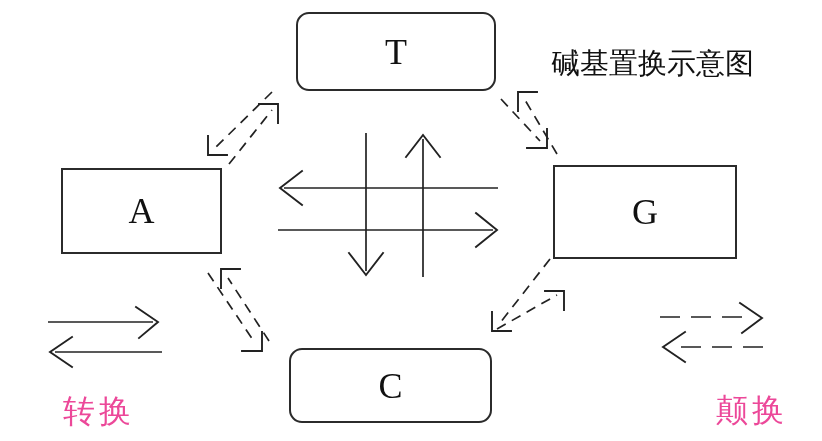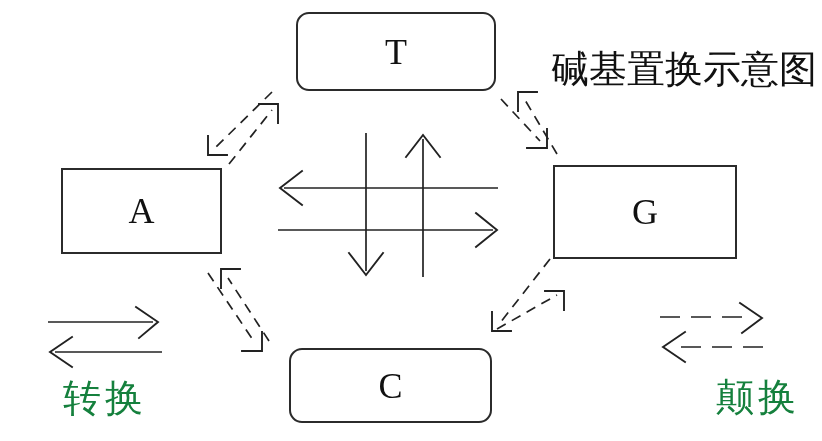--- a/index.html
+++ b/index.html
@@ -12,25 +12,25 @@
     position:absolute;border:2px solid #2b2b2b;background:#ffffff;
     display:flex;align-items:center;justify-content:center;
     font-size:36px;line-height:1;color:#111111;
   }
   .rounded{border-radius:13px;}
   #box-t{left:296px;top:12px;width:196px;height:75px;}
   #box-a{left:61px;top:168px;width:157px;height:82px;}
   #box-g{left:553px;top:165px;width:180px;height:90px;}
   #box-c{left:289px;top:348px;width:199px;height:71px;}
   .title{
-    position:absolute;left:551px;top:44px;font-size:38px;letter-spacing:0px;
+    position:absolute;left:551px;top:44px;font-size:29px;letter-spacing:0px;
     white-space:nowrap;color:#111111;
   }
   .legend-label{
-    position:absolute;font-size:38px;white-space:nowrap;color:#15803d;letter-spacing:4px;
+    position:absolute;font-size:32px;white-space:nowrap;color:#ec4899;letter-spacing:4px;margin-top:17px;
   }
   #legend-transition-label{left:63px;top:373px;}
   #legend-transversion-label{left:716px;top:372px;}
   .stroke{stroke:#222222;stroke-width:1.7;fill:none;}
   .head{stroke:#222222;stroke-width:1.9;fill:none;stroke-linecap:square;}
   .dash{stroke-dasharray:10 7;}
   .dashlong{stroke-dasharray:20 11;}
 </style>
 </head>
 <body>

